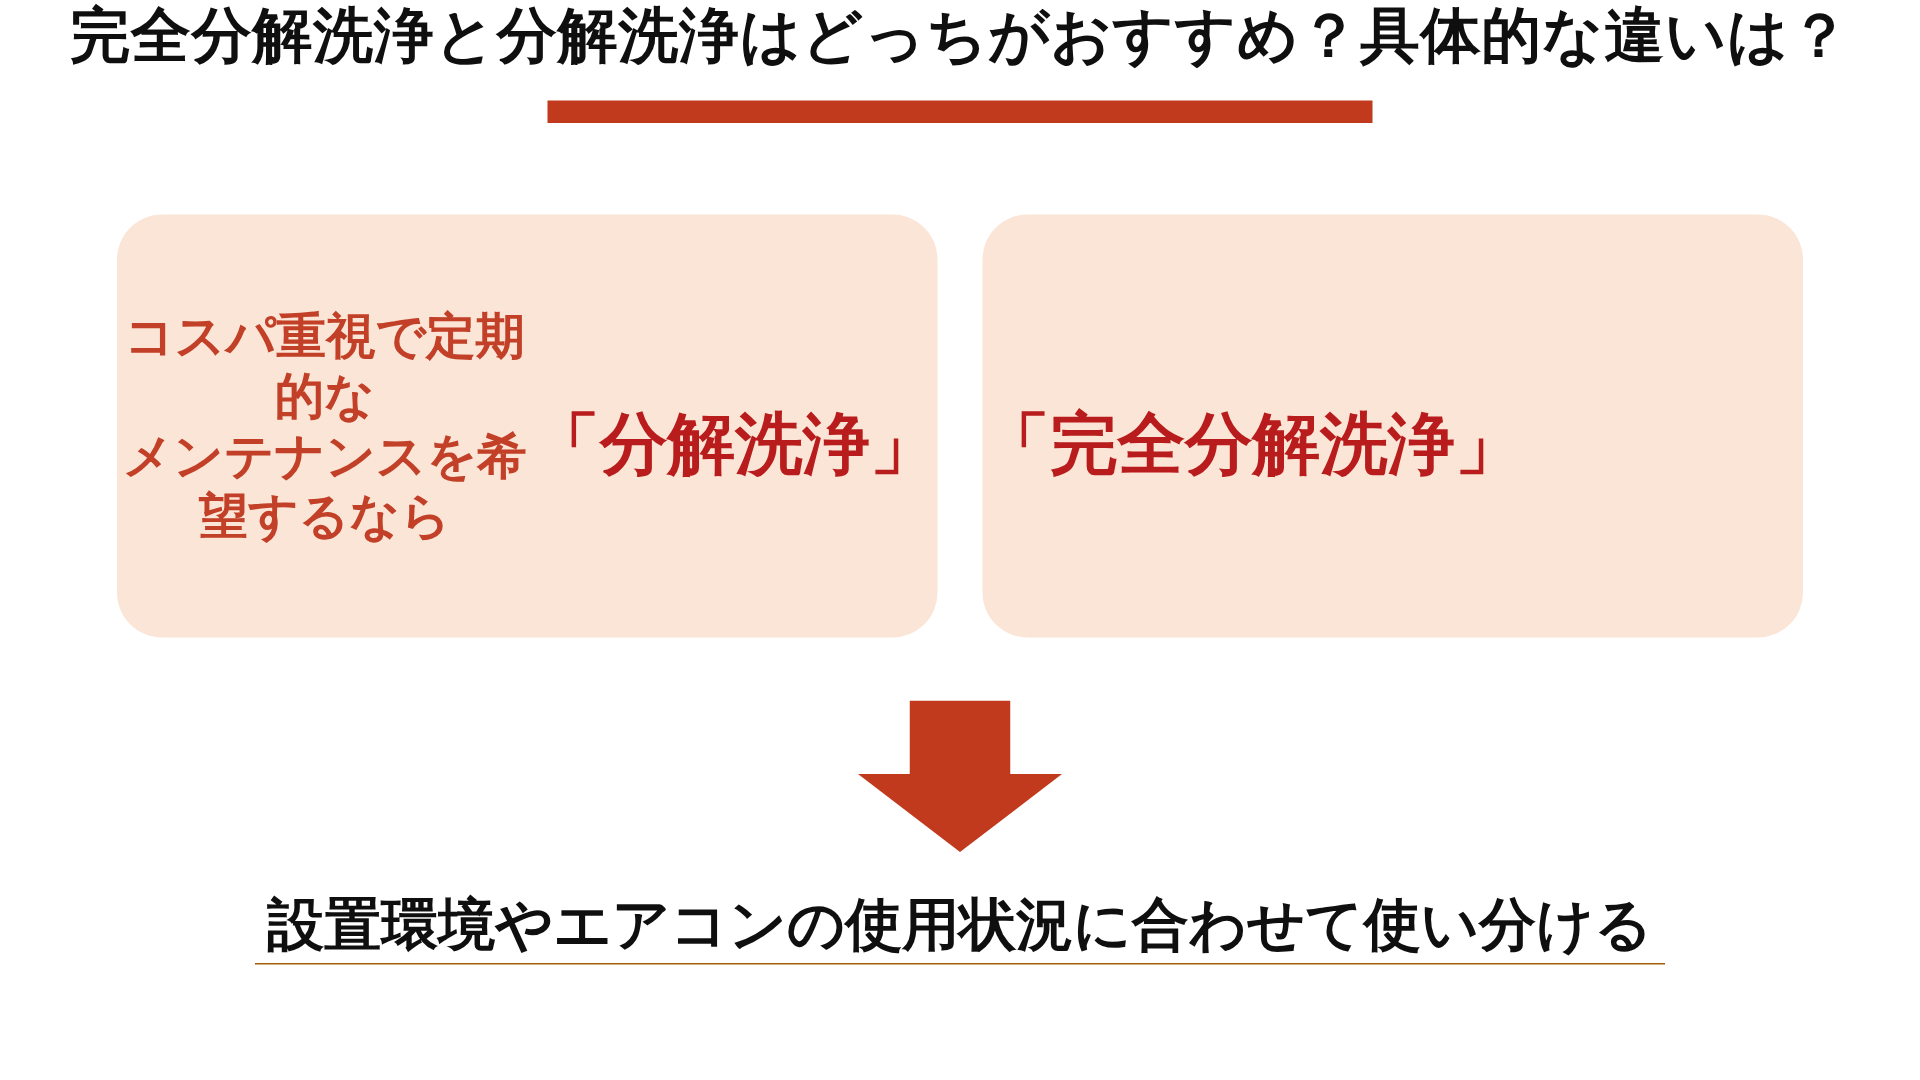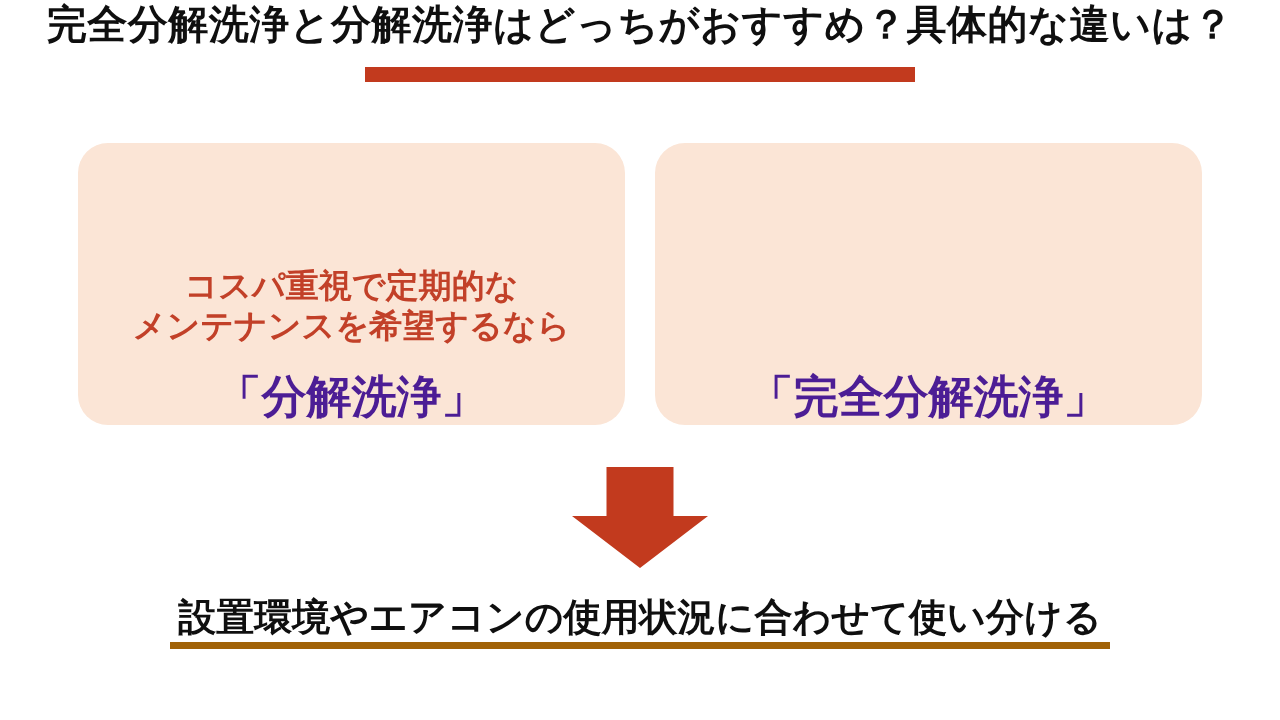--- a/index.html
+++ b/index.html
@@ -37,52 +37,51 @@
     width: 1124px;            
     display: flex;
     justify-content: space-between;
   }
   .option-card {
     width: 547px;
     height: 282px;
     background: #fbe5d6;
     border-radius: 30px;
     display: flex;
-    flex-direction: column;
     align-items: center;
-    justify-content: flex-end;
+    justify-content: flex-start;
     text-align: center;
   }
   .condition {
     color: #c24028;
     font-size: 33px;
     line-height: 40px;
     font-weight: bold;
   }
   .option-label {
     margin-top: 23px;
-    color: #4c1d95;
+    color: #b91c1c;
     font-size: 45px;
     line-height: 56px;
     font-weight: bold;
     white-space: nowrap;
   }
   .down-arrow {
     margin-top: 42px;
     display: block;
   }
   .conclusion {
     margin-top: 27px;
     font-size: 38px;
     line-height: 44px;
     font-weight: bold;
     color: #0f0f0f;
     text-align: center;
     white-space: nowrap;
-    border-bottom: 7px solid #a16207;
+    border-bottom: 1px solid #a16207;
     padding: 0 8px 3px 8px;
   }
 </style>
 </head>
 <body>
 
 <div class="slide">
 
   <h1 class="title">完全分解洗浄と分解洗浄はどっちがおすすめ？具体的な違いは？</h1>
 

